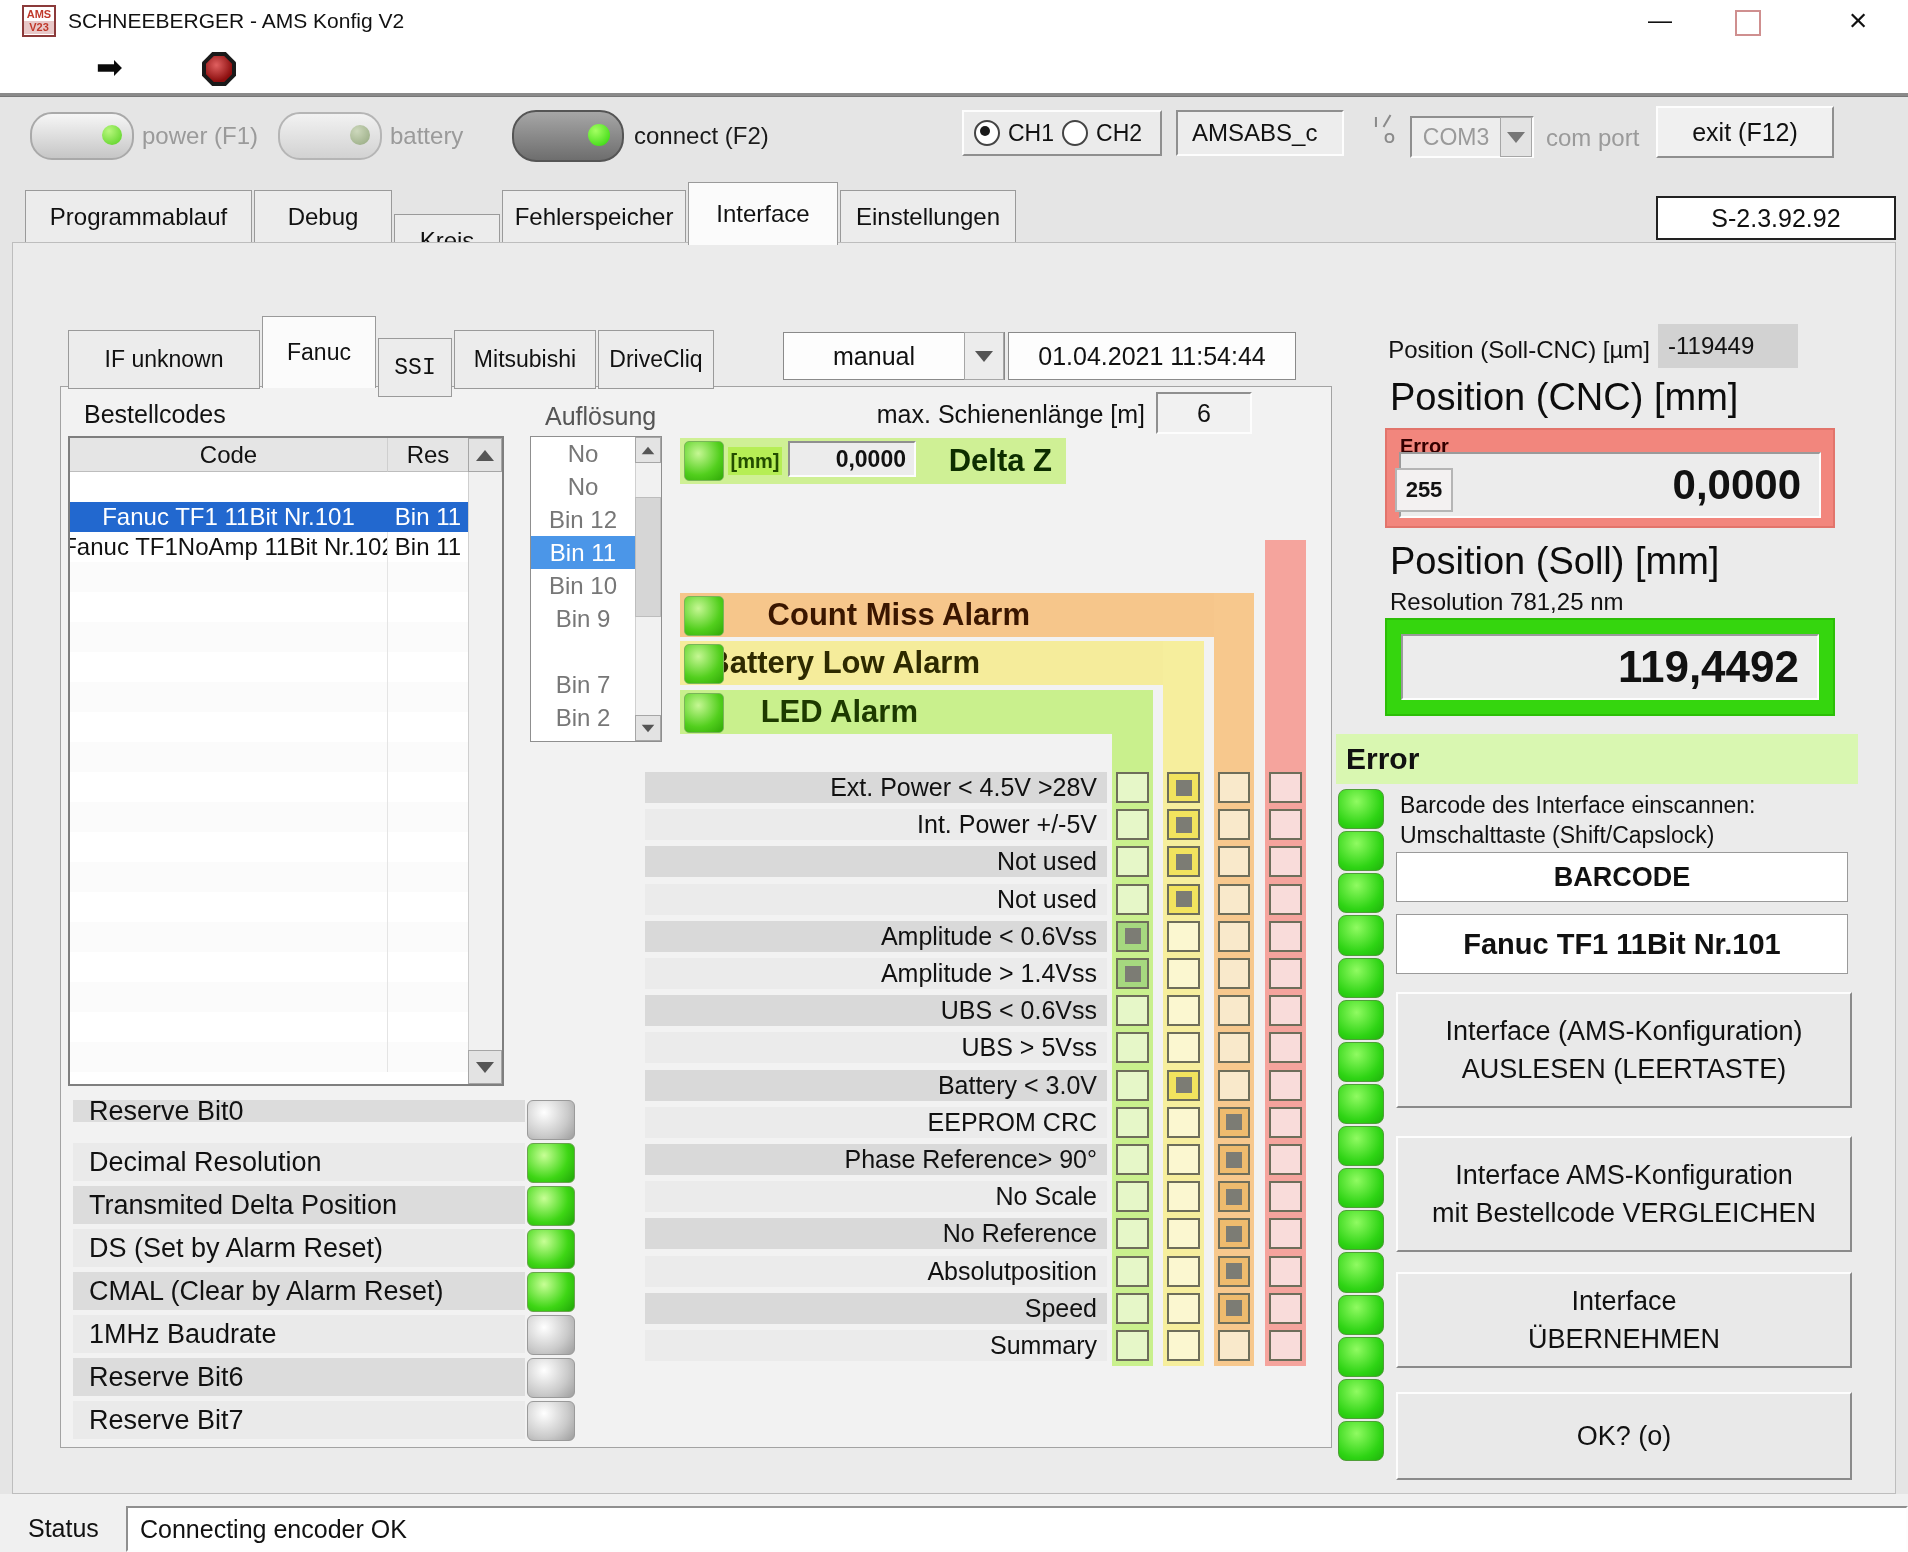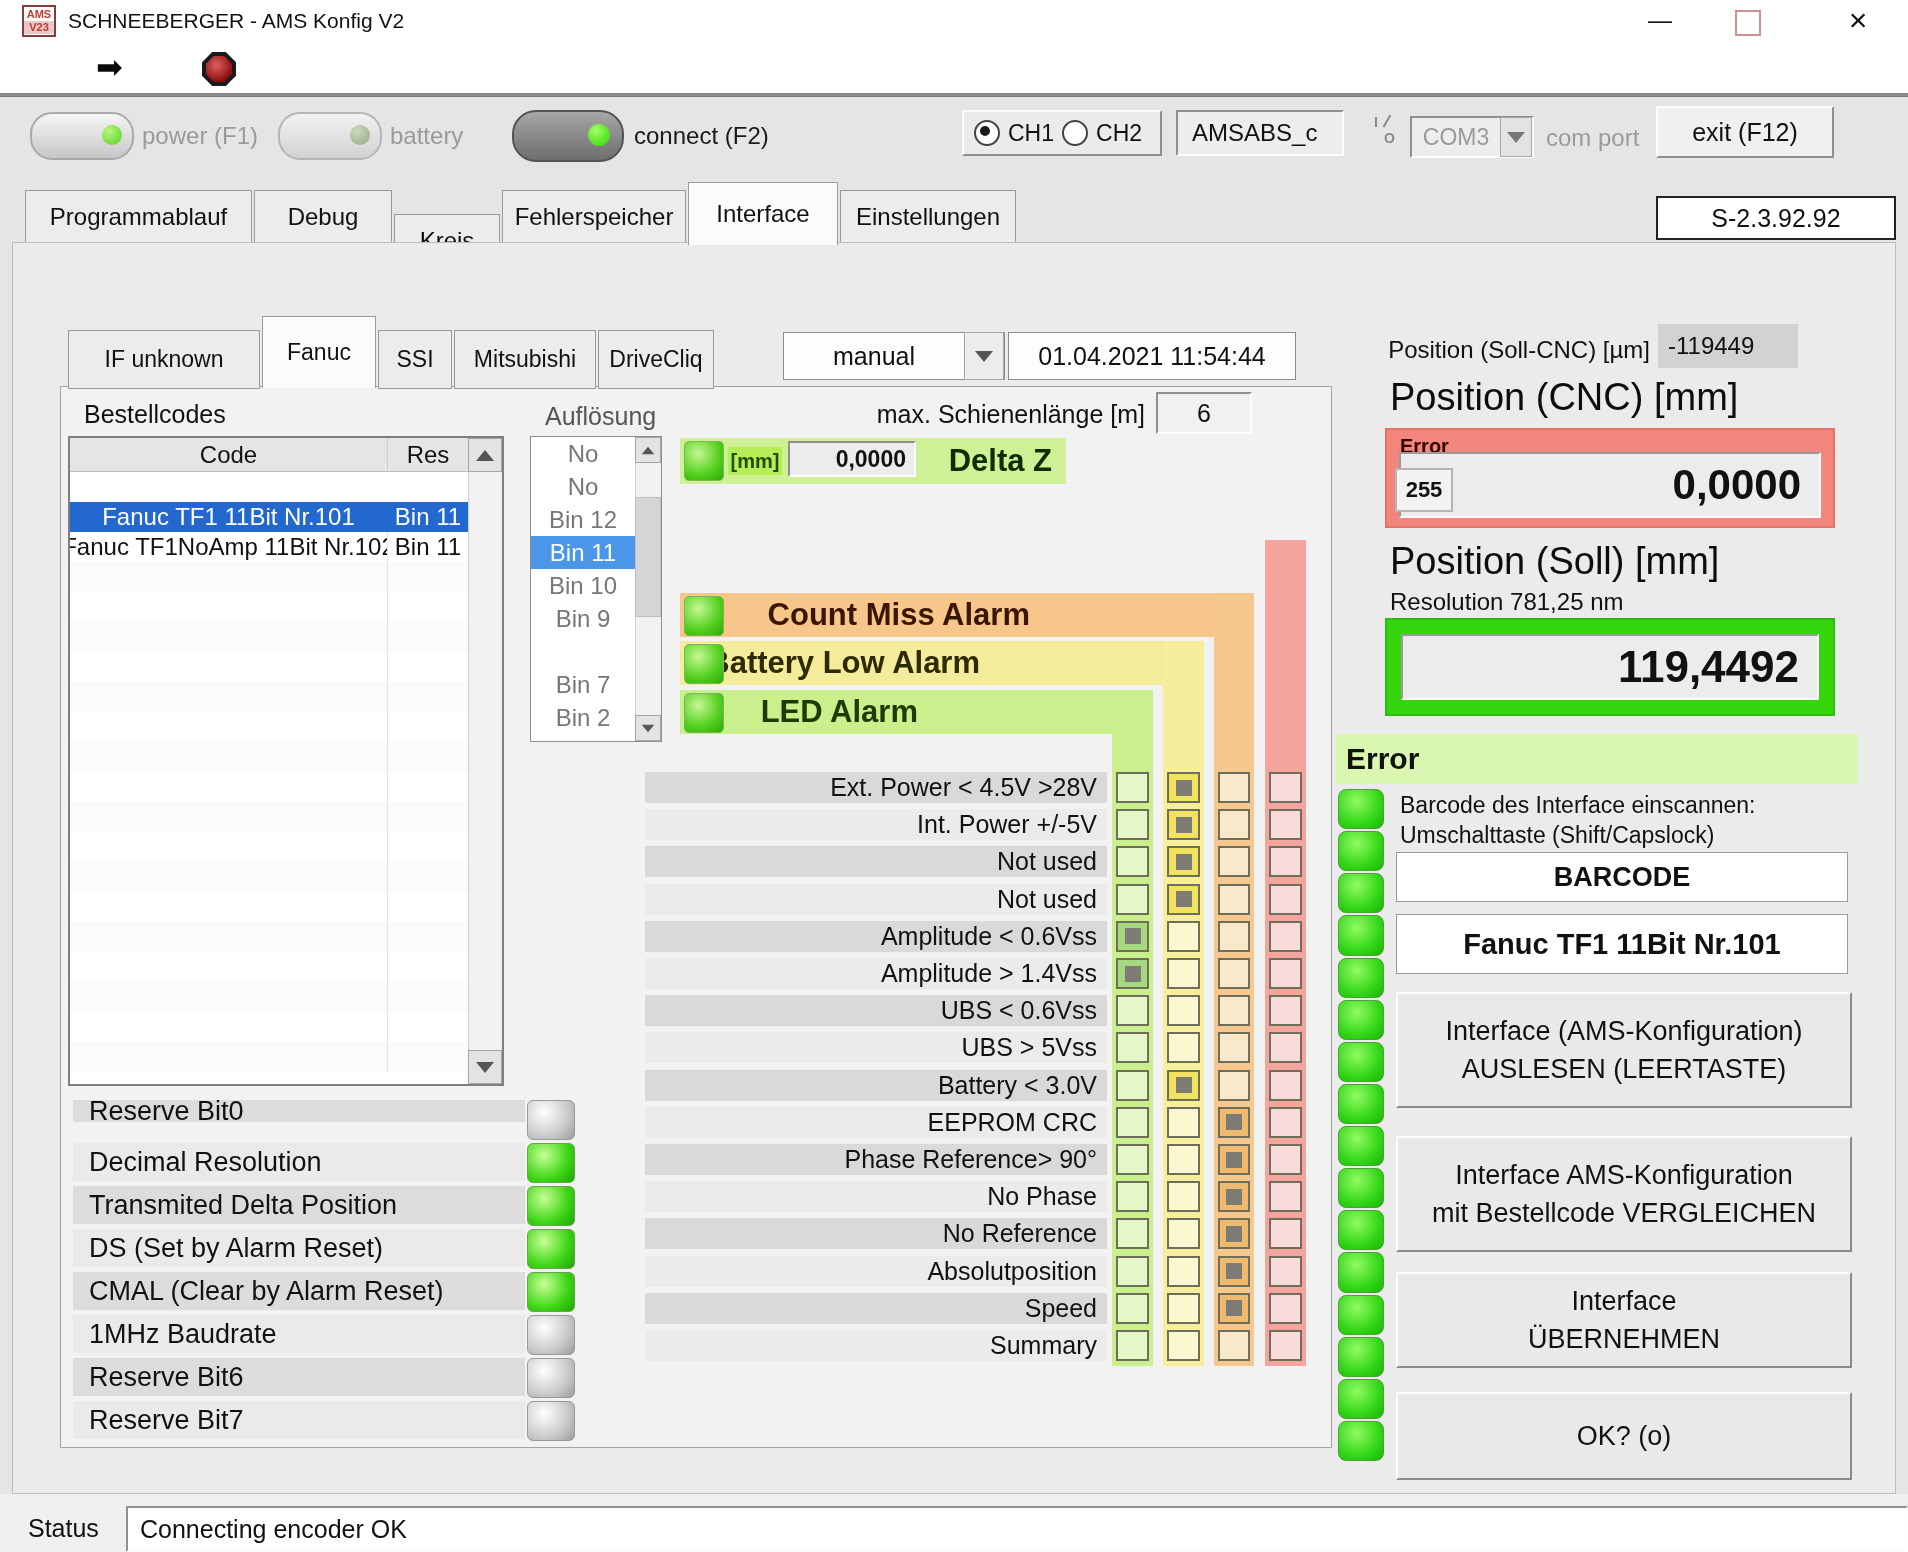--- a/index.html
+++ b/index.html
@@ -114,21 +114,21 @@
       <div class="tab" style="left: 840px; top: 190px; width: 174px; height: 52px;">Einstellungen</div>
     </div>
 
   <div class="abs" style="left:12px;top:242px;width:1884px;height:1252px;background:#ebebeb;border:1px solid #bdbdbd;box-sizing:border-box"></div>
 
   <div class="abs" style="left:60px;top:386px;width:1272px;height:1062px;background:#f2f2f2;border:1px solid #a3a3a3;box-sizing:border-box"></div>
 
   <div id="subtabs">
       <div class="tab stab" style="left: 68px; top: 330px; width: 190px; height: 57px;">IF unknown</div>
       <div class="tab stab active" style="left: 262px; top: 316px; width: 112px; height: 71px;">Fanuc</div>
-      <div class="tab stab" style="left: 378px; top: 330px; width: 72px; height: 57px;">SSI</div>
+      <div class="tab stab" style="left: 378px; top: 338px; width: 72px; height: 57px; font-family: Liberation Mono, monospace;">SSI</div>
       <div class="tab stab" style="left: 454px; top: 330px; width: 140px; height: 57px;">Mitsubishi</div>
       <div class="tab stab" style="left: 598px; top: 330px; width: 114px; height: 57px;">DriveCliq</div>
     </div>
 
   <div class="abs fc" style="left:783px;top:332px;width:222px;height:48px;background:#fdfdfd;border:1px solid #8a8a8a;box-sizing:border-box">
     <div style="flex:1;text-align:center;font-size:25px">manual</div>
     <div class="sbtn" style="width:38px;height:100%;background:#ececec">
       <div class="tri-d"></div>
     </div>
   </div>
@@ -344,21 +344,21 @@
         <div style="width: 16px; height: 16px; background: rgb(124, 124, 116);"></div>
       </div>
       <div style="position: absolute; left: 1269px; top: 1106.8px; width: 33px; height: 31px; box-sizing: border-box; border: 2px solid rgb(110, 110, 90); background: rgb(249, 220, 218); display: flex; align-items: center; justify-content: center;"></div>
       <div style="position: absolute; left: 645px; top: 1144px; width: 462px; height: 31px; display: flex; align-items: center; justify-content: flex-end; padding-right: 10px; box-sizing: border-box; font-size: 25px; background: rgb(217, 217, 217); white-space: nowrap;">Phase Reference&gt; 90°</div>
       <div style="position: absolute; left: 1116px; top: 1144px; width: 33px; height: 31px; box-sizing: border-box; border: 2px solid rgb(110, 110, 90); background: rgb(230, 247, 200); display: flex; align-items: center; justify-content: center;"></div>
       <div style="position: absolute; left: 1167px; top: 1144px; width: 33px; height: 31px; box-sizing: border-box; border: 2px solid rgb(110, 110, 90); background: rgb(251, 247, 208); display: flex; align-items: center; justify-content: center;"></div>
       <div style="position: absolute; left: 1218px; top: 1144px; width: 32px; height: 31px; box-sizing: border-box; border: 2px solid rgb(110, 110, 90); background: rgb(238, 187, 110); display: flex; align-items: center; justify-content: center;">
         <div style="width: 16px; height: 16px; background: rgb(124, 124, 116);"></div>
       </div>
       <div style="position: absolute; left: 1269px; top: 1144px; width: 33px; height: 31px; box-sizing: border-box; border: 2px solid rgb(110, 110, 90); background: rgb(249, 220, 218); display: flex; align-items: center; justify-content: center;"></div>
-      <div style="position: absolute; left: 645px; top: 1181.2px; width: 462px; height: 31px; display: flex; align-items: center; justify-content: flex-end; padding-right: 10px; box-sizing: border-box; font-size: 25px; background: rgb(235, 235, 235); white-space: nowrap;">No Phase</div>
+      <div style="position: absolute; left: 645px; top: 1181.2px; width: 462px; height: 31px; display: flex; align-items: center; justify-content: flex-end; padding-right: 10px; box-sizing: border-box; font-size: 25px; background: rgb(235, 235, 235); white-space: nowrap;">No Scale</div>
       <div style="position: absolute; left: 1116px; top: 1181.2px; width: 33px; height: 31px; box-sizing: border-box; border: 2px solid rgb(110, 110, 90); background: rgb(230, 247, 200); display: flex; align-items: center; justify-content: center;"></div>
       <div style="position: absolute; left: 1167px; top: 1181.2px; width: 33px; height: 31px; box-sizing: border-box; border: 2px solid rgb(110, 110, 90); background: rgb(251, 247, 208); display: flex; align-items: center; justify-content: center;"></div>
       <div style="position: absolute; left: 1218px; top: 1181.2px; width: 32px; height: 31px; box-sizing: border-box; border: 2px solid rgb(110, 110, 90); background: rgb(238, 187, 110); display: flex; align-items: center; justify-content: center;">
         <div style="width: 16px; height: 16px; background: rgb(124, 124, 116);"></div>
       </div>
       <div style="position: absolute; left: 1269px; top: 1181.2px; width: 33px; height: 31px; box-sizing: border-box; border: 2px solid rgb(110, 110, 90); background: rgb(249, 220, 218); display: flex; align-items: center; justify-content: center;"></div>
       <div style="position: absolute; left: 645px; top: 1218.4px; width: 462px; height: 31px; display: flex; align-items: center; justify-content: flex-end; padding-right: 10px; box-sizing: border-box; font-size: 25px; background: rgb(217, 217, 217); white-space: nowrap;">No Reference</div>
       <div style="position: absolute; left: 1116px; top: 1218.4px; width: 33px; height: 31px; box-sizing: border-box; border: 2px solid rgb(110, 110, 90); background: rgb(230, 247, 200); display: flex; align-items: center; justify-content: center;"></div>
       <div style="position: absolute; left: 1167px; top: 1218.4px; width: 33px; height: 31px; box-sizing: border-box; border: 2px solid rgb(110, 110, 90); background: rgb(251, 247, 208); display: flex; align-items: center; justify-content: center;"></div>
       <div style="position: absolute; left: 1218px; top: 1218.4px; width: 32px; height: 31px; box-sizing: border-box; border: 2px solid rgb(110, 110, 90); background: rgb(238, 187, 110); display: flex; align-items: center; justify-content: center;">

